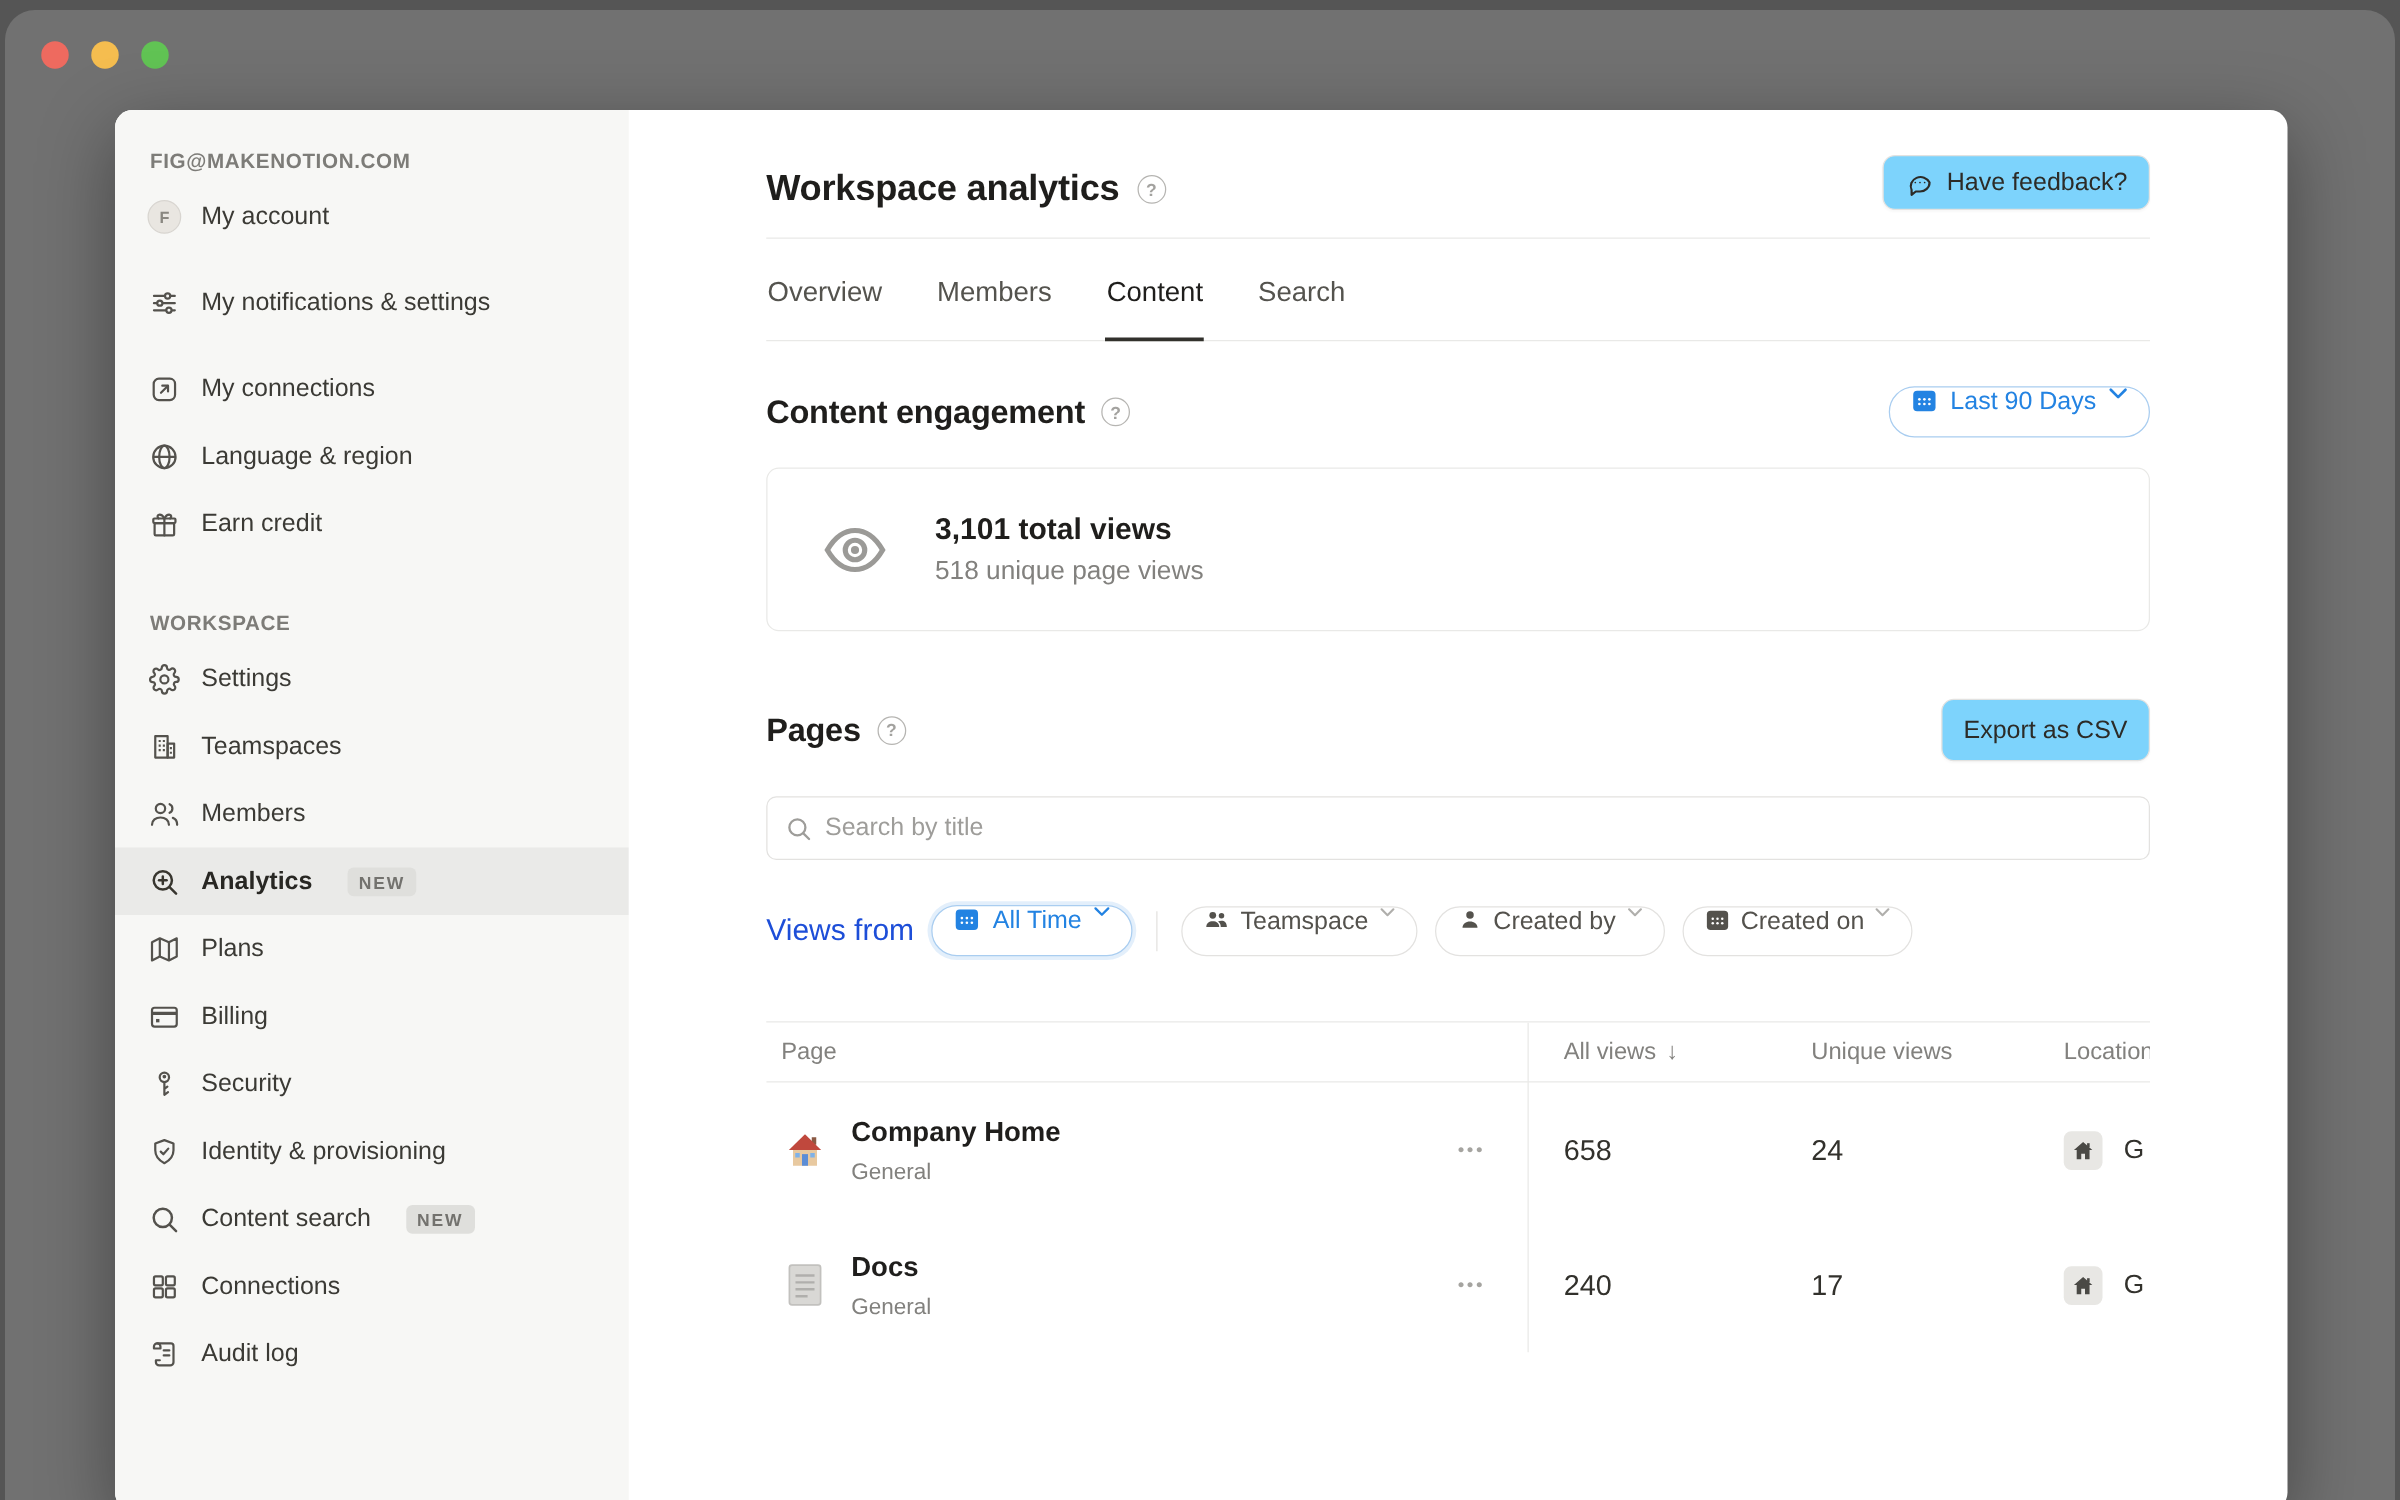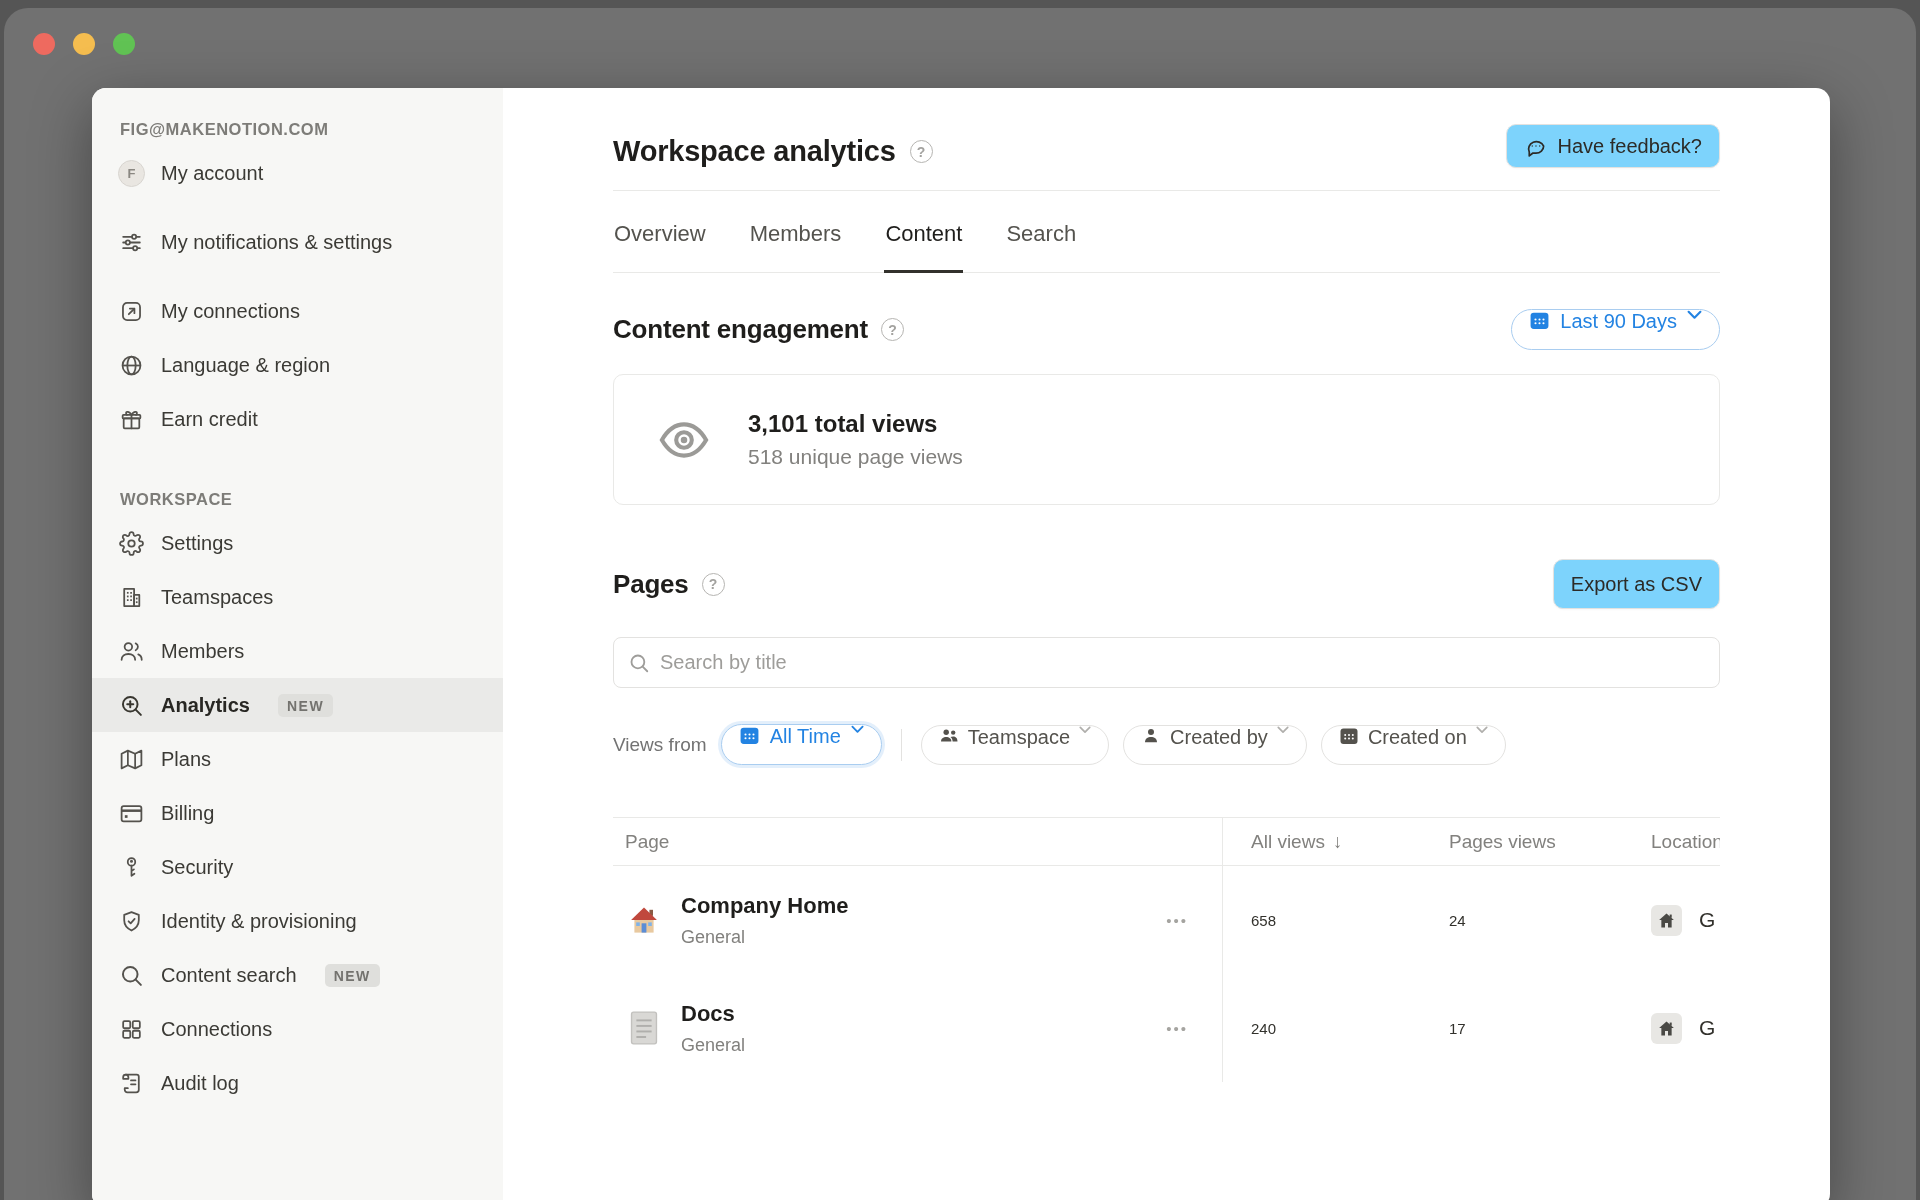--- a/index.html
+++ b/index.html
@@ -70,42 +70,42 @@
   .card-sub { font-size:21px; color:#82817e; margin-top:7px; }
 
   .pages-row { margin-top:54px; }
   .search-box { margin-top:28px; height:51px; border:1px solid #e3e2e0; border-radius:8px;
     display:flex; align-items:center; padding:0 14px; gap:10px; }
   .search-box input { border:none; outline:none; flex:1; font-size:20px; color:#37352f;
     font-family:"Liberation Sans",sans-serif; background:transparent; }
   .search-box input::placeholder { color:#9e9d9a; }
 
   .filters { margin-top:36px; display:flex; align-items:center; }
-  .views-from { font-size:19px; color:#737373; margin-right:14px; }
+  .views-from { font-size:24px; color:#1d4ed8; margin-right:14px; }
   .vdiv { width:1px; height:32px; background:#e3e2e0; margin:0 19px; }
   .filters .pill.gray { margin-right:14px; }
   .chev { display:flex; }
 
   
   .pages-table { margin-top:52px; position:relative; border-top:1px solid #e9e9e7; overflow:hidden; width:1107px; }
   .col-divider { position:absolute; left:609px; top:0; bottom:0; width:1px; background:#e9e9e7; }
   .t-head { display:grid; grid-template-columns:609px 198px 202px 1fr; height:48px; align-items:center;
     border-bottom:1px solid #e9e9e7; }
   .t-head > div { font-size:19px; color:#82817e; white-space:nowrap; }
   .th-page { padding-left:12px; }
   .th-views { padding-left:29px; display:flex; gap:8px; }
   .th-unique { padding-left:29px; }
   .th-loc { padding-left:29px; }
   .t-row { display:grid; grid-template-columns:609px 198px 202px 1fr; height:108px; align-items:center; cursor:pointer; }
   .cell-page { display:flex; align-items:center; padding-left:12px; padding-right:34px; }
   .page-emoji { width:38px; height:38px; margin-right:18px; flex:none; display:flex; align-items:center; justify-content:center; }
   .page-title { font-size:22px; font-weight:600; color:#1f1e1c; }
   .page-sub { font-size:18px; color:#82817e; margin-top:8px; }
   .row-more { margin-left:auto; color:#a5a4a0; font-size:15px; letter-spacing:2px; cursor:pointer; }
-  .cell-num { font-size:15px; color:#32312c; padding-left:29px; }
+  .cell-num { font-size:23px; color:#32312c; padding-left:29px; }
   .cell-loc { display:flex; align-items:center; gap:17px; padding-left:29px; }
   .loc-chip { width:31px; height:31px; border-radius:6px; background:#e8e7e4; display:flex; align-items:center; justify-content:center; }
   .loc-text { font-size:21px; color:#32312c; }
 
   svg { display:block; }
 </style>
 </head>
 <body>
 
 <div class="app-window">
@@ -480,21 +480,21 @@
       </div>
 
       <div class="pages-table">
         <div class="col-divider"></div>
         <div class="t-head">
           <div class="th-page">Page</div>
           <div class="th-views">
             <span>All views</span>
             <span>↓</span>
           </div>
-          <div class="th-unique">Pages views</div>
+          <div class="th-unique">Unique views</div>
           <div class="th-loc">Location</div>
         </div>
 
         <div class="t-row">
           <div class="cell-page">
             <span class="page-emoji">
               <svg width="36" height="36" viewBox="0 0 24 24">
                 <rect x="15.6" y="5.2" width="2.4" height="4" fill="#8a5a44"></rect>
                 <polygon points="3.4,12 12,3.6 20.6,12" fill="#c0483d"></polygon>
                 <rect x="5.6" y="12" width="12.8" height="8.4" fill="#e8c9a0"></rect>

